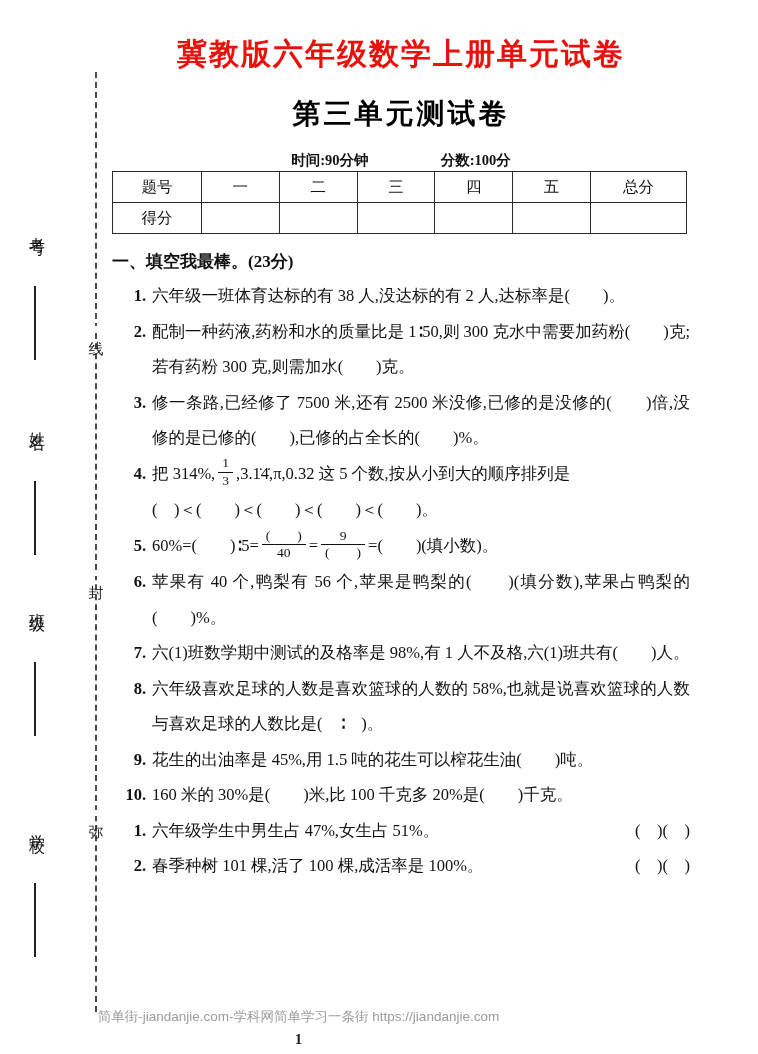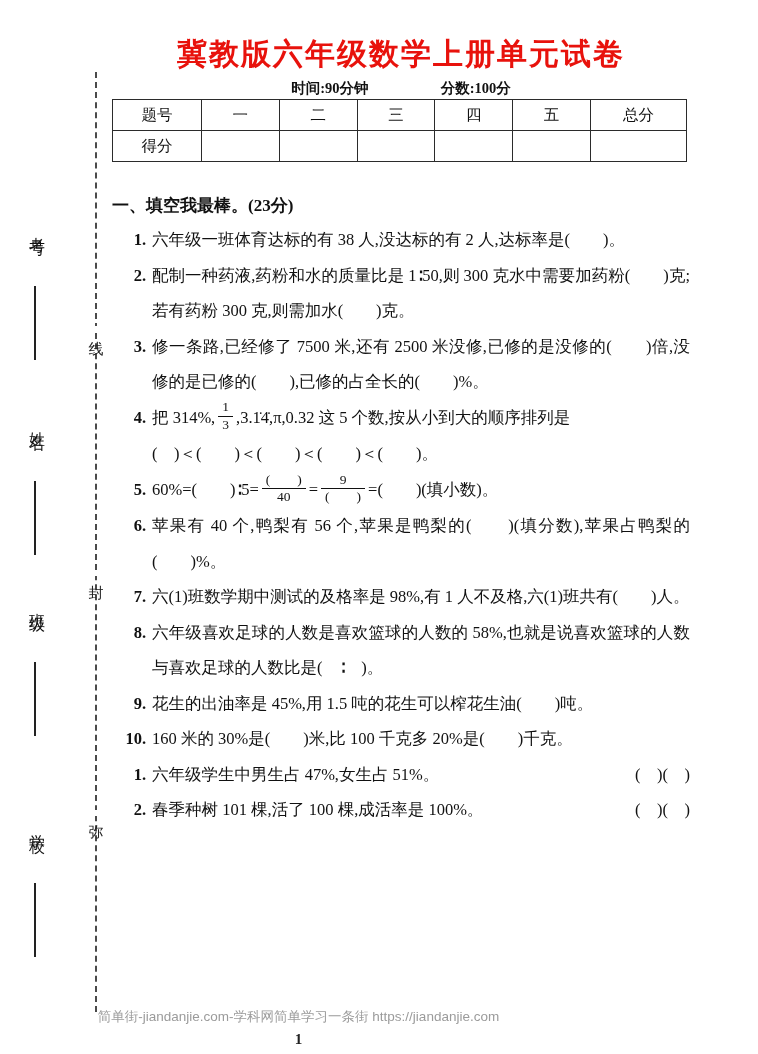--- a/index.html
+++ b/index.html
@@ -25,29 +25,29 @@
   .vline { position:absolute; left:34px; width:1.5px; background:#222; }
 
   
   .main { position:absolute; left:112px; top:0; width:578px; }
   .series-title {
     margin-top:34px; text-align:center;
     font-family:"Liberation Sans","DejaVu Sans",sans-serif;
     font-weight:700; font-size:30px; letter-spacing:2px; color:#e8120c;
   }
   .paper-title { margin-top:20px; text-align:center; font-size:28px; font-weight:700; letter-spacing:3px; color:#000; }
-  .meta { margin-top:4px; display:flex; justify-content:center; gap:72px; font-size:14.5px; font-weight:700; }
+  .meta { margin-top:18px; display:flex; justify-content:center; gap:72px; font-size:14.5px; font-weight:700; }
 
   table.score { width:575px; table-layout:fixed; border-collapse:collapse; margin-top:1px; }
   table.score td { border:1.8px solid #2b2b2b; height:31px; text-align:center; font-size:15.5px; }
   table.score col.c-first { width:88px; }
   table.score col.c-mid { width:77px; }
   table.score col.c-last { width:95px; }
 
-  .sec-title { margin-top:28px; font-size:17px; font-weight:700; line-height:1.9; }
+  .sec-title { margin-top:12px; font-size:17px; font-weight:700; line-height:1.9; }
 
   .q { position:relative; padding-left:40px; font-size:16.5px; line-height:2.15; text-align:justify; }
   .q .qn { position:absolute; left:0; width:34px; text-align:right; font-weight:700; }
   .q .cont { text-indent:0; }
 
   .frac {
     display:inline-flex; flex-direction:column; vertical-align:middle;
     text-align:center; line-height:1.25; font-size:13.5px; margin:0 3px;
     transform:translateY(-2px);
   }
@@ -81,20 +81,21 @@
 
     <div class="seal-line"></div>
     <span class="seal-char" style="top:326px">线</span>
     <span class="seal-char" style="top:570px">封</span>
     <span class="seal-char" style="top:810px">弥</span>
   </div>
 
   <div class="main">
 
     <h1 class="series-title">冀教版六年级数学上册单元试卷</h1>
+    <h2 class="paper-title">第三单元测试卷</h2>
 
     <div class="meta">
       <span>时间:90分钟</span>
       <span>分数:100分</span>
     </div>
 
     <table class="score">
       <colgroup>
         <col class="c-first">
           <col class="c-mid">

